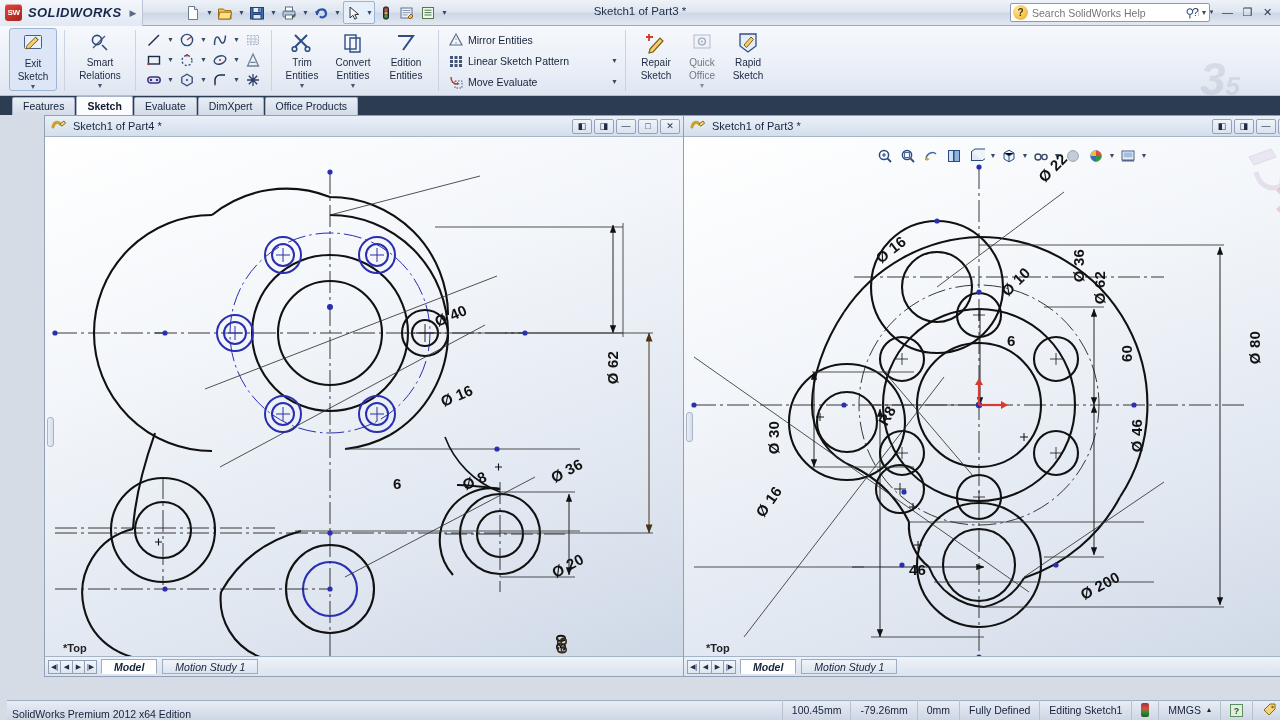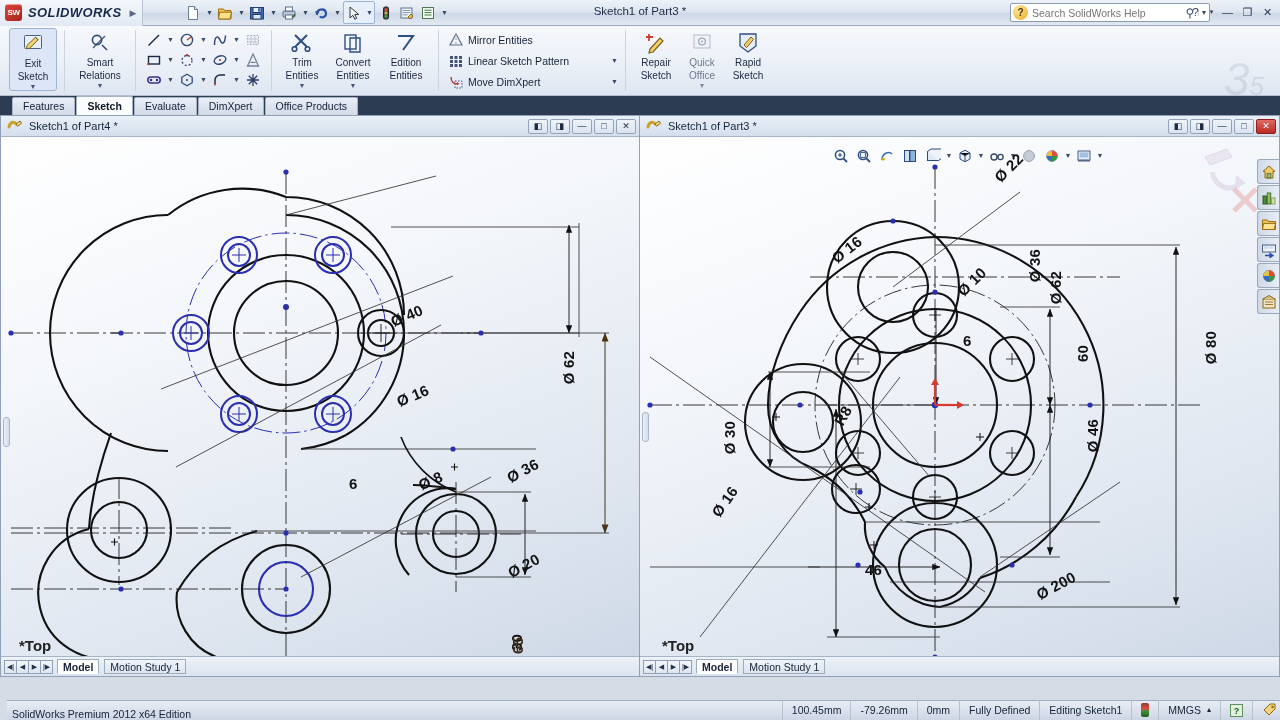--- a/index.html
+++ b/index.html
@@ -104,21 +104,21 @@
   .tab{
     height:18px;line-height:17px;padding:0 10px;font-size:10.5px;color:#16223a;
     background:linear-gradient(to bottom,#e9eef6,#d3dbe8);
     border:1px solid #a8b4c6;border-bottom:none;margin-right:1px;
     border-radius:2px 2px 0 0;
   }
   .tab.active{ background:#fbfcfe;font-weight:bold;height:19px;line-height:18px;color:#0e1726;}
 
   
   .pane{ position:absolute;top:115px;height:562px;background:#fff;
-         border:1px solid #8fa0b8; }
+         border:1px solid #8fa0b8;margin-left:44px; }
   #paneLeft{ left:0; width:640px; }
   #paneRight{ left:639px; width:641px; }
   .paneTitle{
     height:21px;display:flex;align-items:center;
     background:linear-gradient(to bottom,#eaf0f8,#d4deec);
     border-bottom:1px solid #a6b4c8;padding-left:6px;
   }
   .paneTitle .nm{ font-size:11px;color:#17253d;margin-left:6px; }
   .paneBtns{ margin-left:auto;display:flex;align-items:center;gap:2px;padding-right:3px; }
   .pb{ width:20px;height:15px;display:flex;align-items:center;justify-content:center;
@@ -127,24 +127,24 @@
   .pb.close-red{ background:linear-gradient(to bottom,#e06a63,#b92a22);color:#fff;border-color:#8e1f19;}
   .canvasArea{ position:relative;height:520px;overflow:hidden;
     background:linear-gradient(160deg,#ffffff 0%,#f3f6fa 35%,#dfe6f0 75%,#ced8e6 100%);}
   .tabsBottom{
     position:absolute;bottom:0;left:0;right:0;height:20px;display:flex;align-items:center;
     background:linear-gradient(to bottom,#eef2f8,#dbe3ee);border-top:1px solid #a6b4c8;
     padding-left:3px;
   }
   .navbtn{ width:13px;height:14px;border:1px solid #8fa0b8;background:linear-gradient(to bottom,#f3f6fb,#dee5ef);
     font-size:7px;display:flex;align-items:center;justify-content:center;color:#21314c;margin-right:-1px;}
-  .btab{ height:15px;line-height:14px;padding:0 5px;font-size:10.5px;margin-left:5px;
-    border:1px solid #9eacc0;background:linear-gradient(to bottom,#f0f4fa,#dde4ef);color:#152238;}
+  .btab{ height:15px;line-height:14px;padding:0 12px;font-size:10.5px;margin-left:5px;
+    border:1px solid #9eacc0;background:linear-gradient(to bottom,#f0f4fa,#dde4ef);color:#152238;font-style:italic;}
   .btab.active{ font-weight:bold;background:#fff;border-bottom-color:#fff;}
-  .viewlbl{ position:absolute;font-size:15px;font-weight:bold;color:#222; }
+  .viewlbl{ position:absolute;font-size:11px;font-weight:bold;color:#222; }
 
   
   .hud{ position:absolute;top:8px;left:190px;display:flex;align-items:center;gap:1px; }
   .hudbtn{ width:22px;height:21px;display:flex;align-items:center;justify-content:center;
     border:1px solid transparent;border-radius:2px;}
   .hudcaret{ width:8px;text-align:center;font-size:7px;color:#3a4a66;}
 
   
   .taskpane{ position:absolute;right:0;top:22px;width:22px;display:flex;flex-direction:column;gap:1px;}
   .tpbtn{ width:22px;height:25px;display:flex;align-items:center;justify-content:center;
@@ -166,21 +166,21 @@
 
   
   .railv{ position:absolute;width:7px;background:linear-gradient(to right,#e9eef6,#d5dde9);
     border:1px solid #aab6c8;border-radius:3px;}
 
   
   .dim{ position:absolute;font-family:"Liberation Sans",sans-serif;font-weight:bold;
         color:#111;white-space:nowrap;font-size:15px;letter-spacing:0.2px;}
   .dimbrown{ color:#3a2a14; }
   svg { display:block; }
-  .wm{ position:absolute;right:16px;top:26px;opacity:.10;font-size:46px;font-weight:normal;color:#26415f;
+  .wm{ position:absolute;right:40px;top:26px;opacity:.10;font-size:46px;font-weight:bold;color:#26415f;
        font-style:italic;pointer-events:none;}
 </style>
 </head>
 <body>
 
 <div id="app">
 
   <div class="titlebar">
     <div class="sw-logo">
       <div class="sw-badge">SW</div>
@@ -454,21 +454,21 @@
             </svg>
           <span class="tl">Linear Sketch Pattern</span>
           <span class="tc">▼</span>
         </div>
         <div class="textrow">
           <svg class="icon16" viewBox="0 0 16 16">
               <rect x="7" y="7" width="7" height="7" fill="none" stroke="#4a5a78" stroke-dasharray="1.6 1.4"></rect>
               <path d="M3 3 C3 9 7 10 10 10" fill="none" stroke="#b03a30" stroke-width="1.4"></path>
               <path d="M9 8l2.6 2-2.8 1z" fill="#b03a30"></path>
             </svg>
-          <span class="tl">Move DimXpert</span>
+          <span class="tl">Move Evaluate</span>
           <span class="tc">▼</span>
         </div>
       </div>
     </div>
     <div class="rsep"></div>
 
     <div class="rgroup">
       <div class="bigbtn">
         <svg class="icon24" viewBox="0 0 24 24">
             <path d="M6 18 L16 7 l3 3 L9 21 L5 22 Z" fill="#f3d172" stroke="#7a5e13" stroke-width="1.2"></path>

